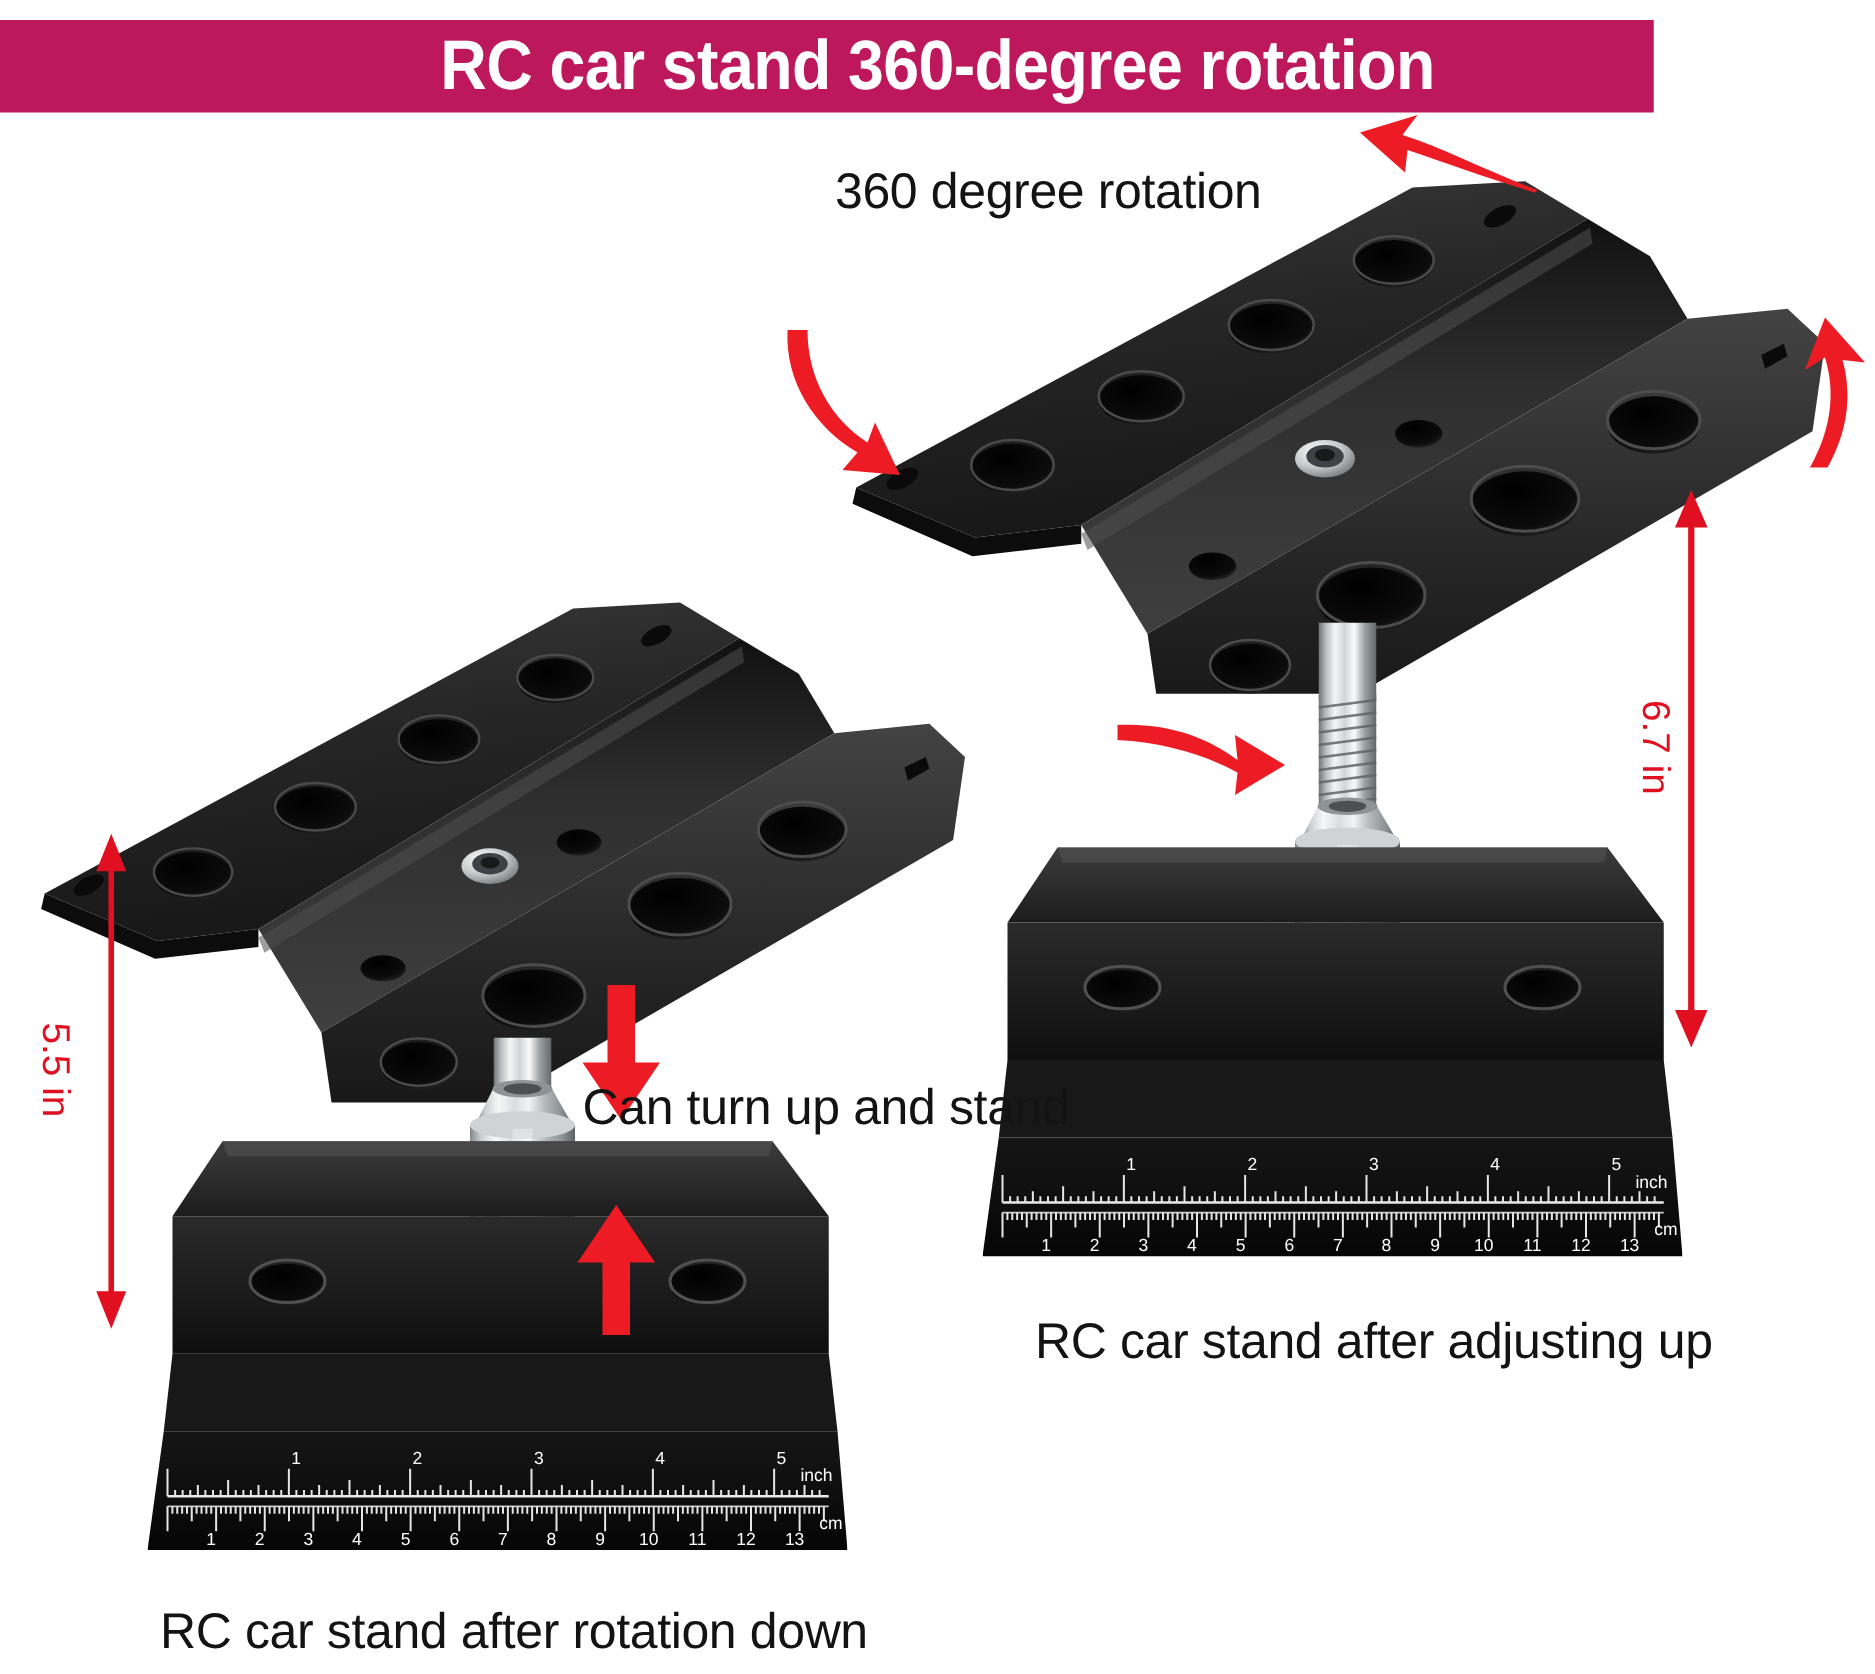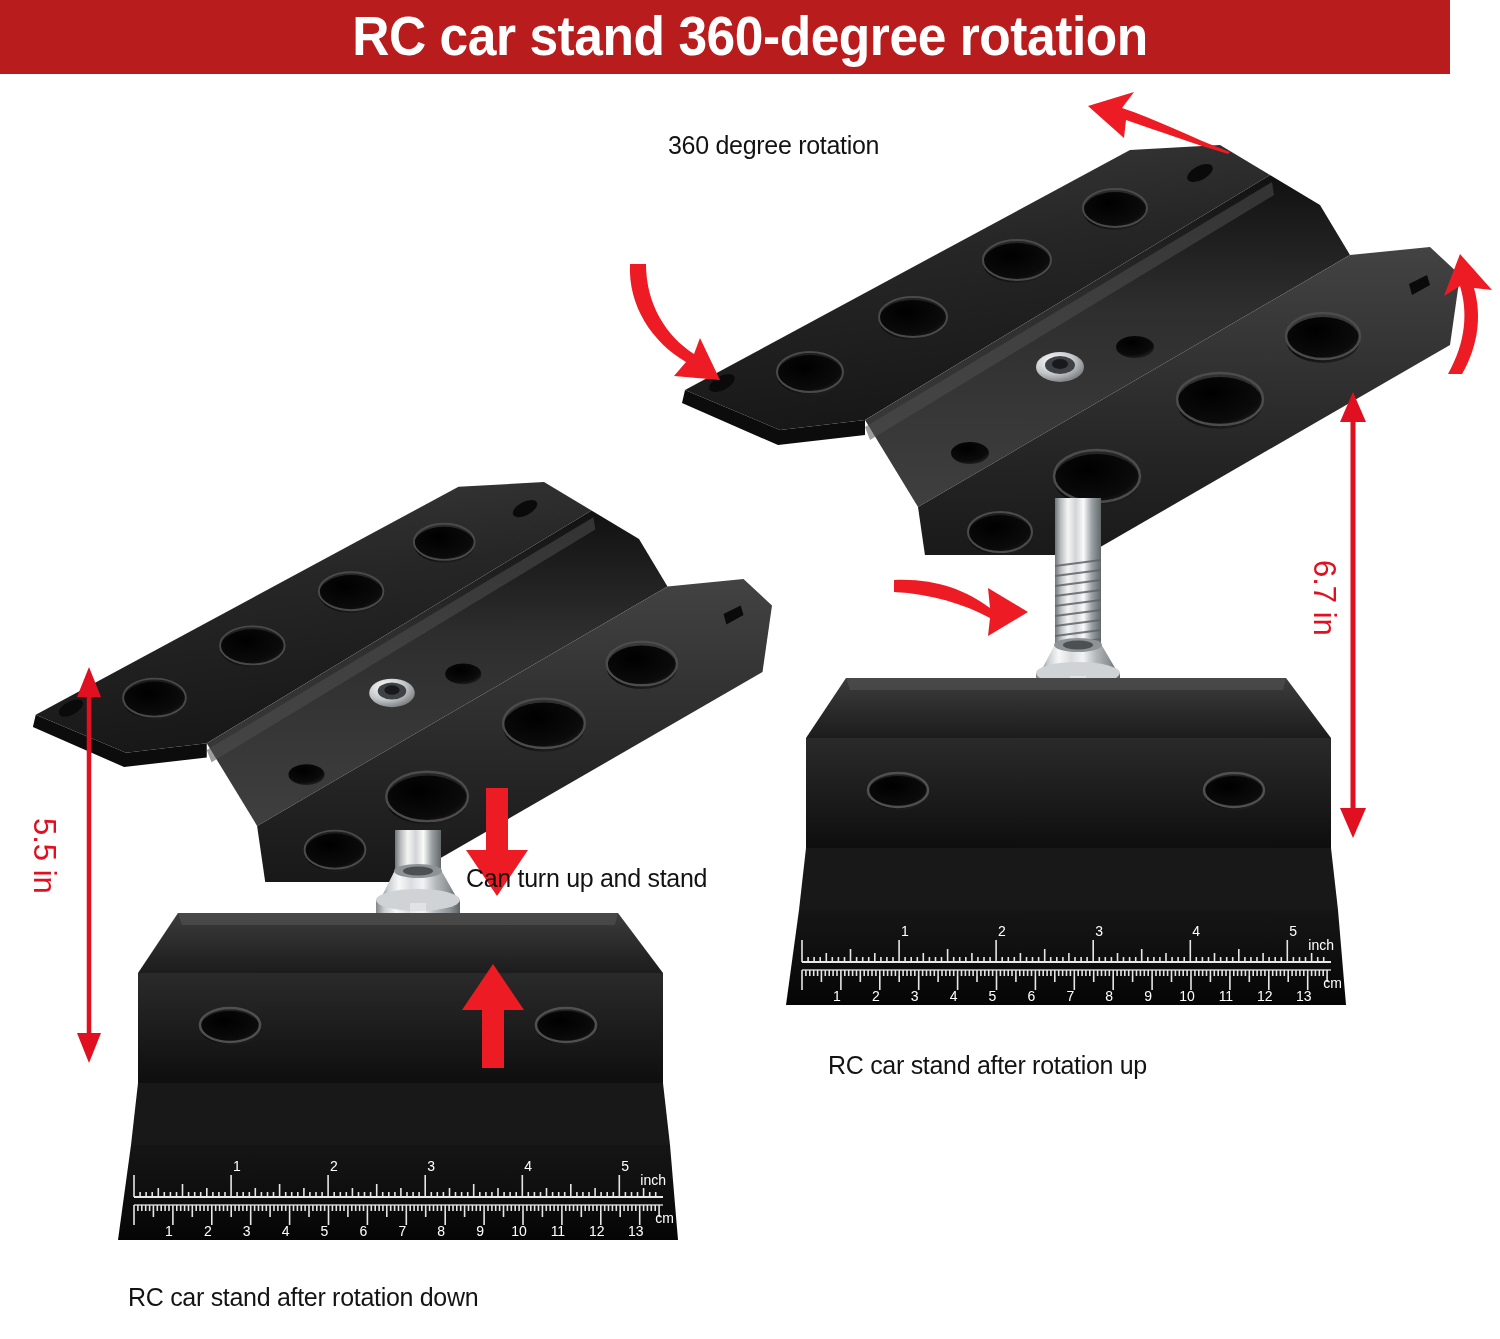--- a/index.html
+++ b/index.html
@@ -1,28 +1,28 @@
 <!DOCTYPE html>
 <html><head>
 <meta charset="utf-8">
 <style>
   html,body{margin:0;padding:0;background:#ffffff;}
   body{width:1500px;height:1339px;position:relative;overflow:hidden;
        font-family:"Liberation Sans","DejaVu Sans",sans-serif;}
 
   
-  #header-banner{position:absolute;left:0;top:0;width:1450px;height:74px;background:#b91c1c;}
+  #header-banner{position:absolute;left:0;top:16px;width:1323px;height:74px;background:#be185d;}
   #header-title{position:absolute;left:0;top:0;width:1500px;height:74px;
       line-height:72px;text-align:center;color:#ffffff;font-weight:bold;
       font-size:56px;letter-spacing:-0.5px;
       font-family:"Liberation Sans Narrow","Liberation Sans",sans-serif;
       transform:scaleX(.92);transform-origin:50% 50%;white-space:nowrap;}
 
   
-  .caption{position:absolute;color:#131313;font-size:25px;white-space:nowrap;
+  .caption{position:absolute;color:#131313;font-size:40px;white-space:nowrap;
            font-family:"Liberation Sans","DejaVu Sans",sans-serif;letter-spacing:-.3px;}
   .dim-label{position:absolute;color:#e01020;font-size:31px;white-space:nowrap;
            font-weight:400;letter-spacing:0px;
            font-family:"Liberation Sans","DejaVu Sans",sans-serif;}
 
   
   .stand{position:absolute;}
   .plate-svg{position:absolute;left:0;top:0;}
 
   
@@ -817,15 +817,15 @@
 </div>
 
 <div class="caption" style="left:668px;top:131px;">360 degree rotation</div>
 
 <div class="caption" style="left:466px;top:864px;">Can turn up and stand</div>
 
 <div class="dim-label" style="left:1342px;top:560px;transform:rotate(90deg);transform-origin:0 0;">6.7 in</div>
 
 <div class="dim-label" style="left:62px;top:818px;transform:rotate(90deg);transform-origin:0 0;">5.5 in</div>
 
-<div class="caption" style="left:828px;top:1051px;">RC car stand after rotation up</div>
+<div class="caption" style="left:828px;top:1051px;">RC car stand after adjusting up</div>
 
 <div class="caption" style="left:128px;top:1283px;">RC car stand after rotation down</div>
 
 </body></html>

